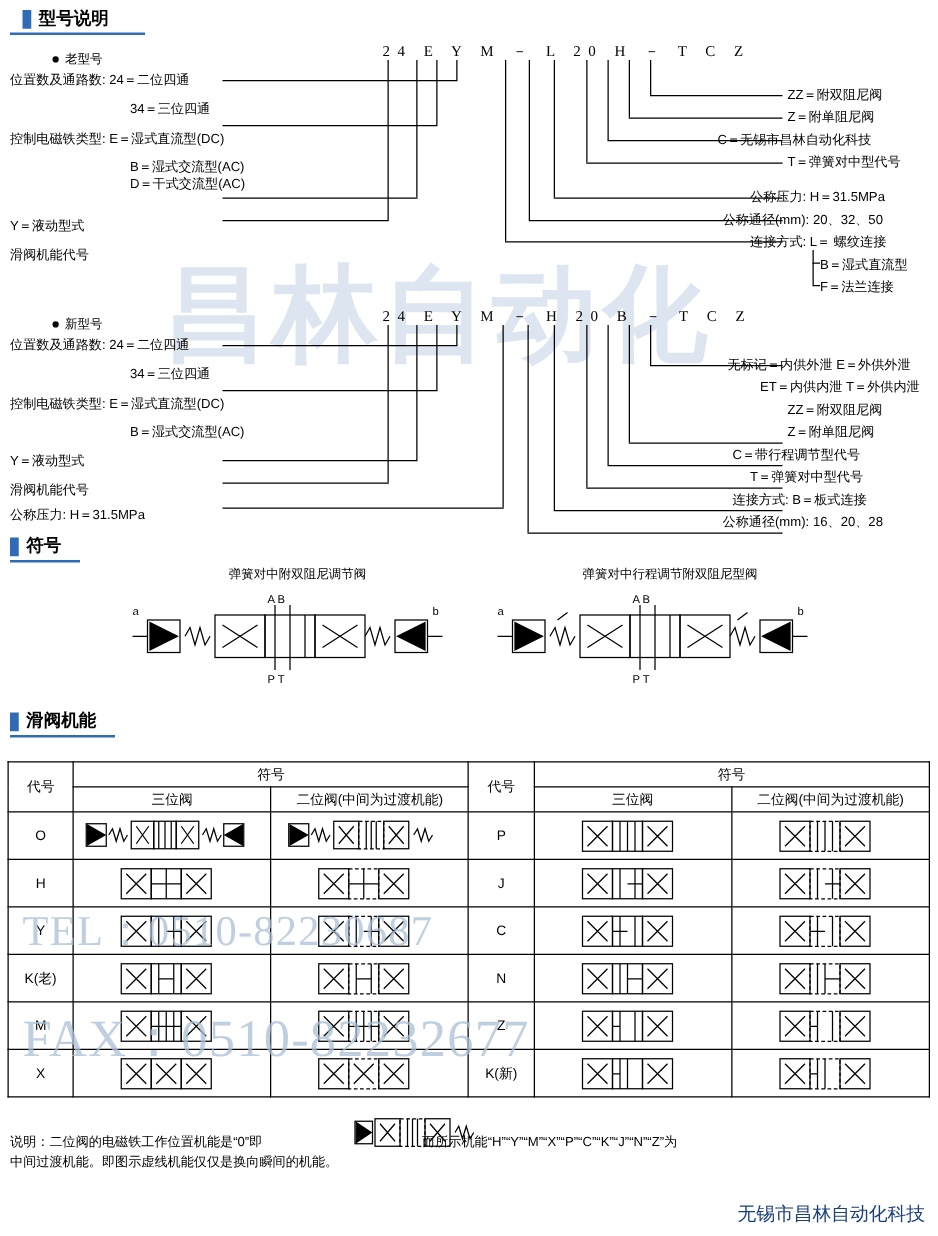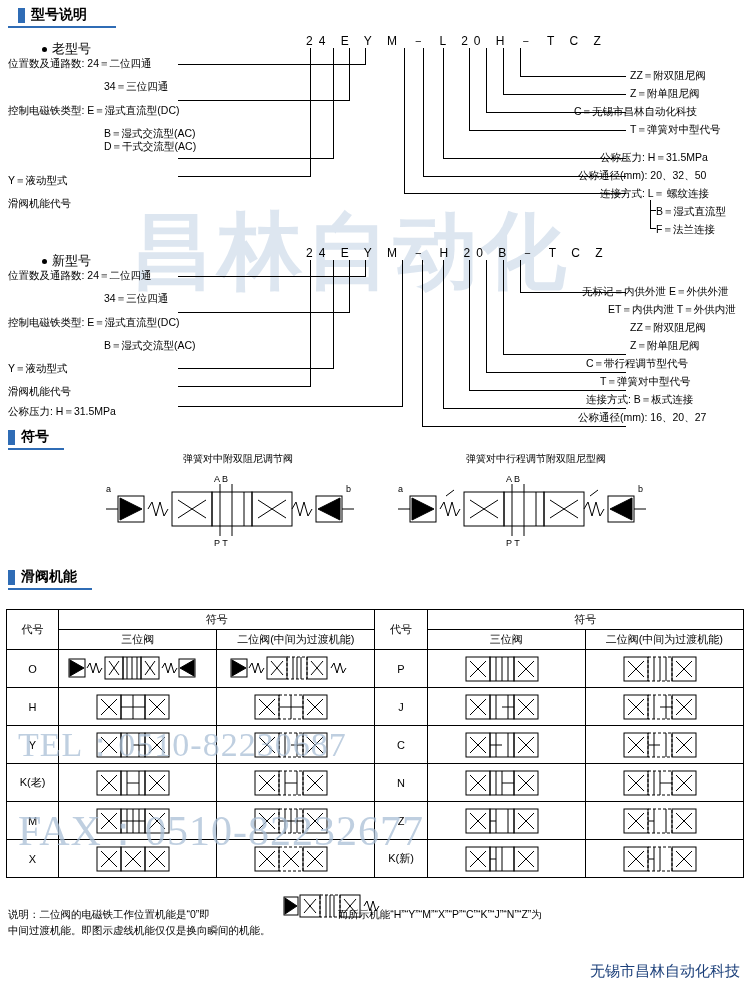--- a/index.html
+++ b/index.html
@@ -39,24 +39,24 @@
     font-size:42px; color:#aabfd6; opacity:.75;
     letter-spacing:1px; white-space:nowrap; pointer-events:none; z-index:5;
   }
 
   
   .sec { position:absolute; display:flex; align-items:center; z-index:3; }
   .sec .bar { width:7px; height:15px; background:#2f6cb5; margin-right:6px; }
   .sec .txt { font-size:14px; font-weight:bold; color:#000; }
 
   
-  .bullet { position:absolute; font-size:13px; }
+  .bullet { position:absolute; font-size:10px; }
   .bullet .dot { display:inline-block; width:5px;height:5px;border-radius:50%;
     background:#000; margin-right:5px; vertical-align:middle;}
-  .code-line { position:absolute; font-size:12px; letter-spacing:6px; font-family:Liberation Sans, sans-serif;}
+  .code-line { position:absolute; font-size:12px; letter-spacing:6px; font-family:Liberation Serif, serif;}
   .lbl { position:absolute; font-size:10.5px; white-space:nowrap; }
   .lbl-r { position:absolute; font-size:10.5px; white-space:nowrap; }
 
   
   .ln { position:absolute; background:#000; }
   .lnh { height:1px; }
   .lnv { width:1px; }
 
   
   table.fn { border-collapse:collapse; position:absolute; left:6px; top:609px; width:738px; z-index:2;}
@@ -192,21 +192,21 @@
   <div class="lbl" style="left:8px;  top:385px;">滑阀机能代号</div>
   <div class="lbl" style="left:8px;  top:405px;">公称压力: H＝31.5MPa</div>
 
   <div class="lbl-r" style="left:582px; top:285px;">无标记＝内供外泄   E＝外供外泄</div>
   <div class="lbl-r" style="left:584px; top:303px;padding-left:24px;">ET＝内供内泄   T＝外供内泄</div>
   <div class="lbl-r" style="left:630px; top:321px;">ZZ＝附双阻尼阀</div>
   <div class="lbl-r" style="left:630px; top:339px;">Z＝附单阻尼阀</div>
   <div class="lbl-r" style="left:586px; top:357px;">C＝带行程调节型代号</div>
   <div class="lbl-r" style="left:600px; top:375px;">T＝弹簧对中型代号</div>
   <div class="lbl-r" style="left:586px; top:393px;">连接方式: B＝板式连接</div>
-  <div class="lbl-r" style="left:578px; top:411px;">公称通径(mm): 16、20、27</div>
+  <div class="lbl-r" style="left:578px; top:411px;">公称通径(mm): 16、20、28</div>
 
   <div class="sec" style="left:8px; top:428px;">
     <div class="bar"></div>
     <div class="txt">符号</div>
   </div>
   <div class="ln lnh" style="left:8px; top:448px; width:56px; height:2px; background:#2f6cb5;"></div>
 
   <div class="sym-title" style="left:183px; top:452px;">弹簧对中附双阻尼调节阀</div>
   <div class="sym-title" style="left:466px; top:452px;">弹簧对中行程调节附双阻尼型阀</div>
 

